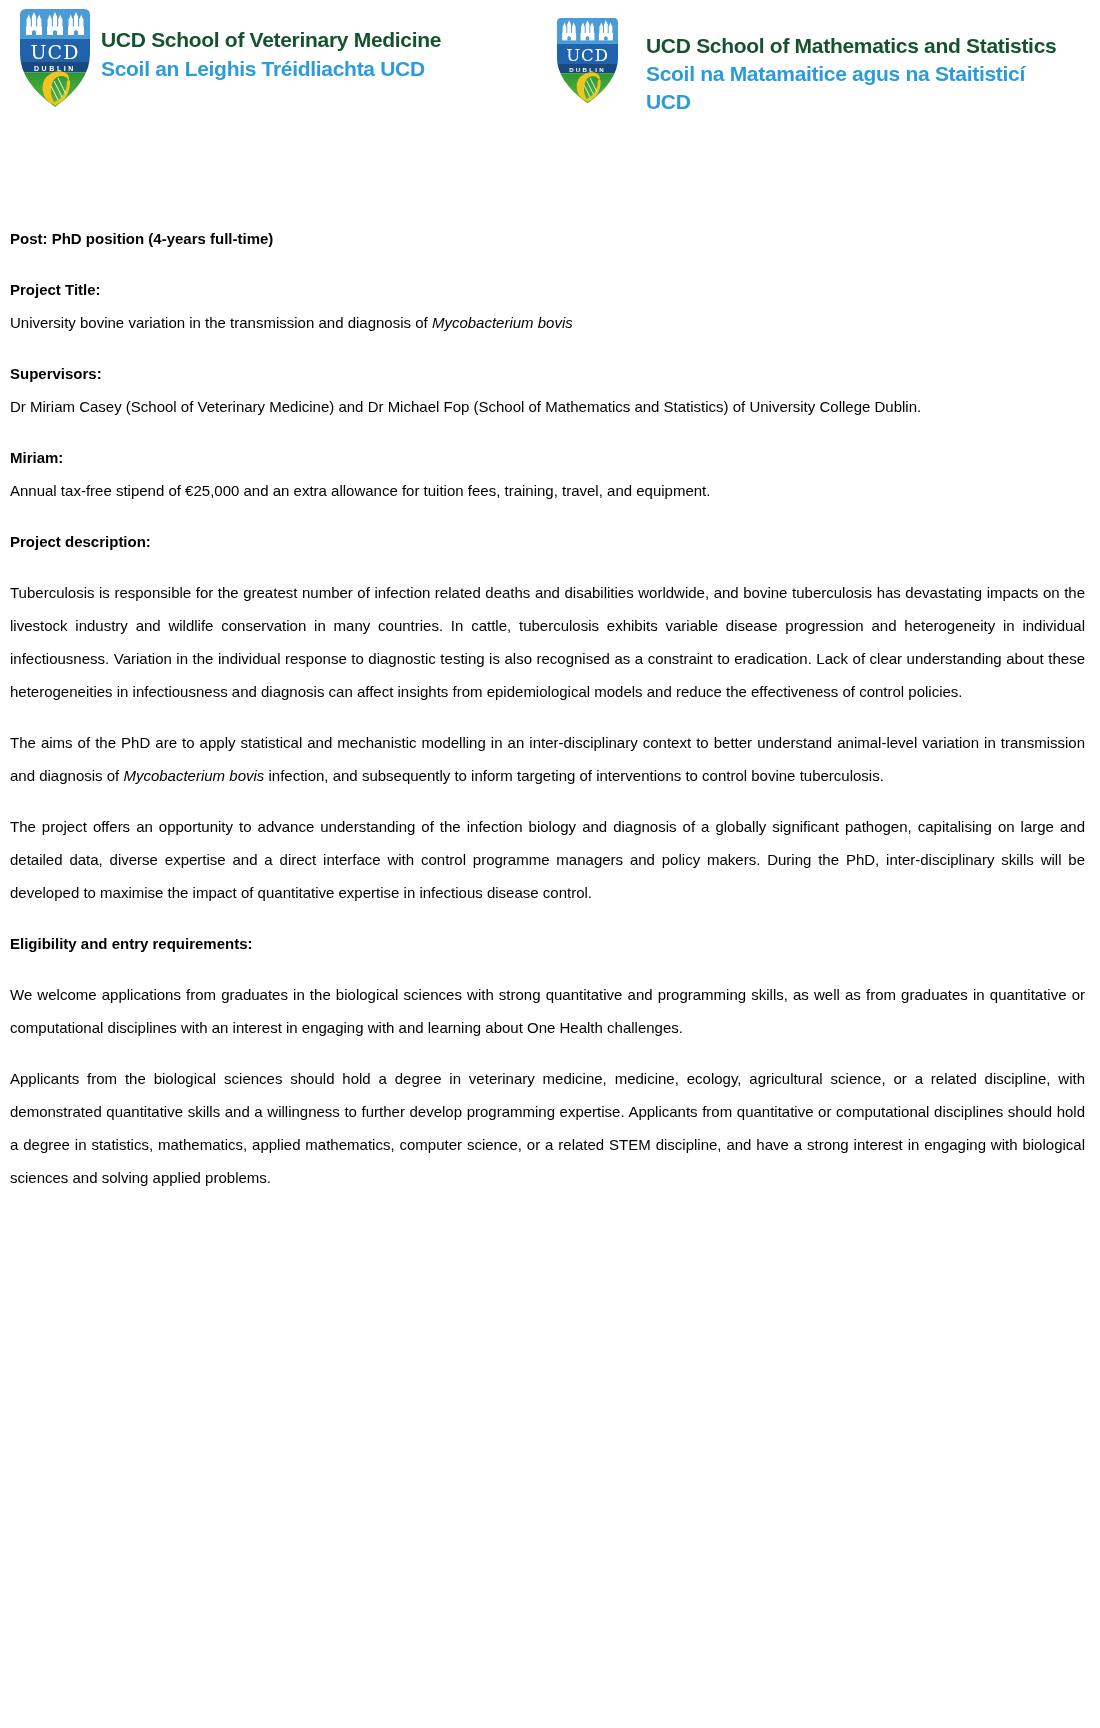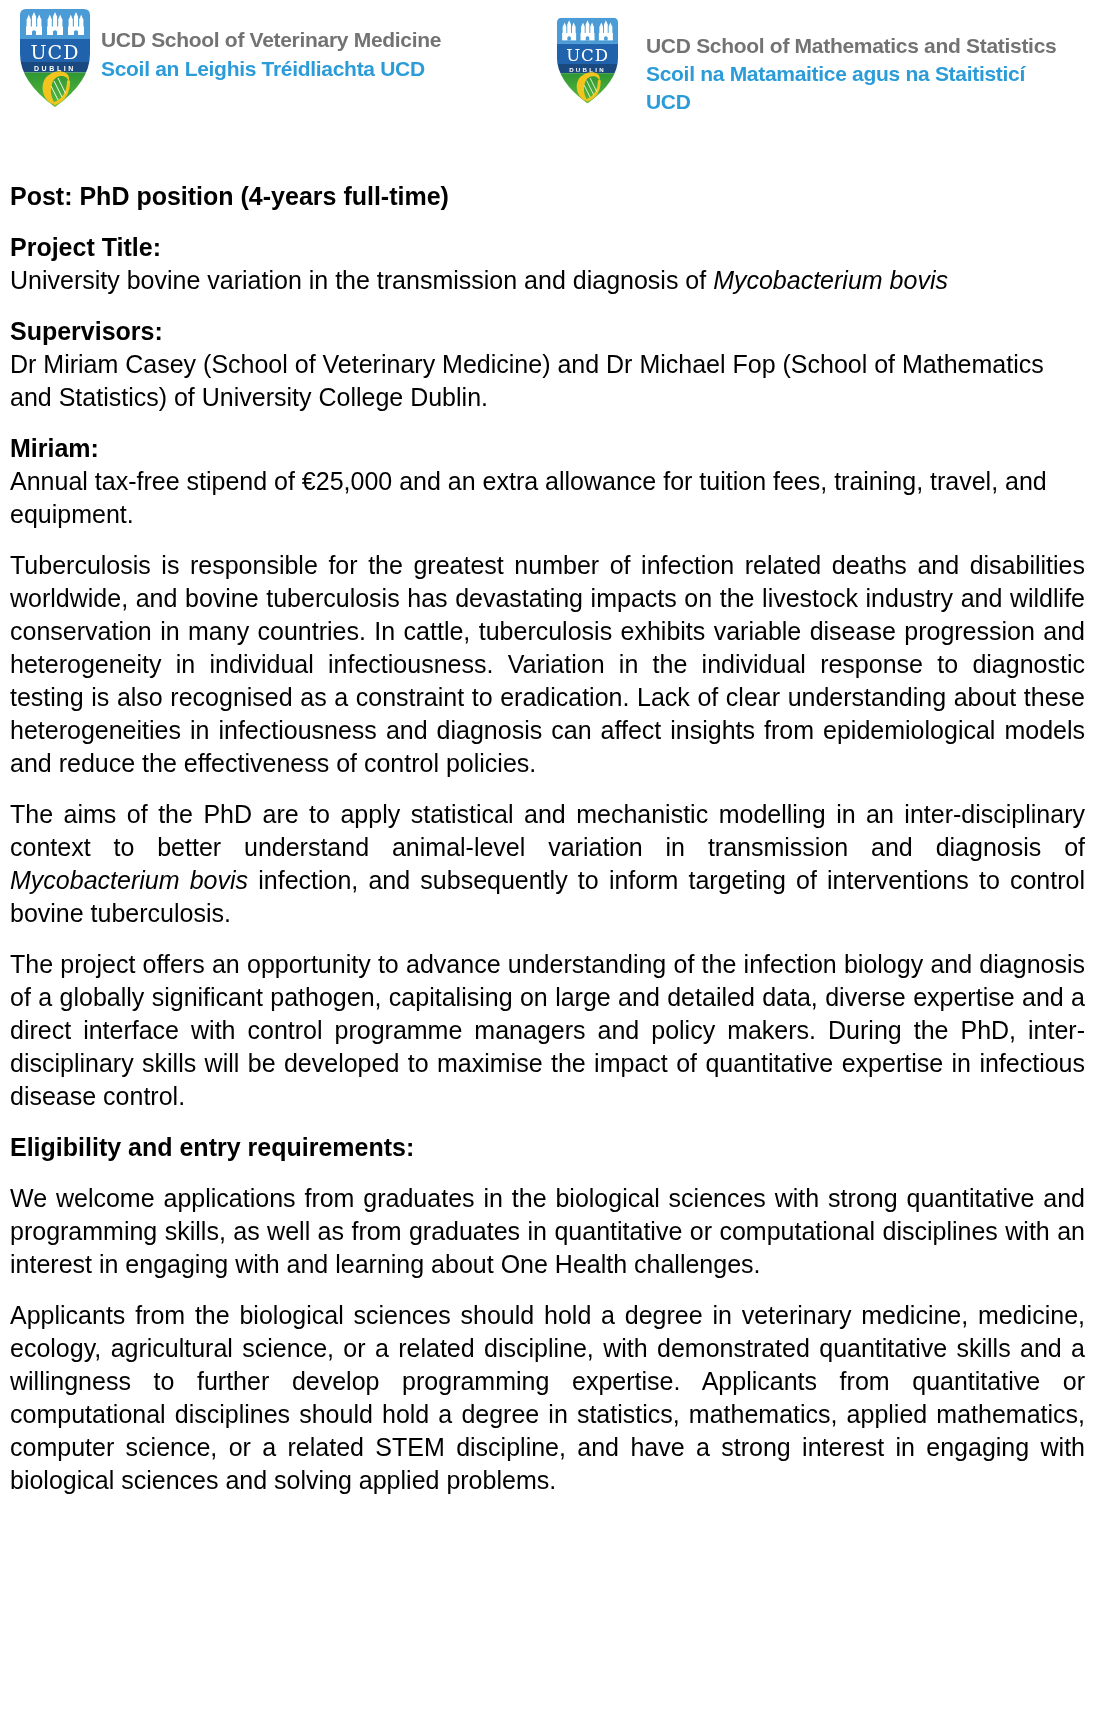--- a/index.html
+++ b/index.html
@@ -13,27 +13,27 @@
   .logo{position:absolute;top:0;display:flex;align-items:flex-start;}
   .logo-vet{left:19px;}
   .logo-math{left:556px;}
   .crest{flex:0 0 auto;}
   .crest-vet{width:72px;height:100px;margin-top:8px;}
   .crest-math{width:63px;height:97px;margin-top:12px;}
   .logo-text{display:flex;flex-direction:column;white-space:nowrap;}
   .logo-text-vet{margin-left:10px;padding-top:26px;}
   .logo-text-math{margin-left:27px;padding-top:32px;}
   .logo-line{font-weight:700;font-size:21px;line-height:28.5px;letter-spacing:-0.3px;}
-  .navy{color:#737373;}
+  .navy{color:#14532d;}
   .lblue{color:#2b9cd8;}
   
   .doc{
-    margin-top:68px;
+    margin-top:110px;
     padding:0 15px 0 10px;
-    font-size:25px;line-height:33px;
+    font-size:15px;line-height:33px;
   }
   .block{margin:0 0 18px 0;}
   .block p{margin:0;}
   .h{font-weight:700;}
   .just{text-align:justify;}
   .it{font-style:italic;}
 </style>
 </head>
 <body>
 
@@ -119,20 +119,23 @@
   </div>
 
   <div class="block">
   </div>
 
   <div class="block">
     <p class="h">Miriam:</p>
     <p>Annual tax-free stipend of €25,000 and an extra allowance for tuition fees, training, travel, and equipment.</p>
   </div>
 
+  <div class="block">
+    <p class="h">Project description:</p>
+  </div>
 
   <div class="block">
     <p class="just">Tuberculosis is responsible for the greatest number of infection related deaths and disabilities worldwide, and bovine tuberculosis has devastating impacts on the livestock industry and wildlife conservation in many countries. In cattle, tuberculosis exhibits variable disease progression and heterogeneity in individual infectiousness. Variation in the individual response to diagnostic testing is also recognised as a constraint to eradication. Lack of clear understanding about these heterogeneities in infectiousness and diagnosis can affect insights from epidemiological models and reduce the effectiveness of control policies.</p>
   </div>
 
   <div class="block">
     <p class="just"><span>The aims of the PhD are to apply statistical and mechanistic modelling in an inter-disciplinary context to better understand animal-level variation in transmission and diagnosis of </span><span class="it">Mycobacterium bovis</span><span> infection, and subsequently to inform targeting of interventions to control bovine tuberculosis.</span></p>
   </div>
 
   <div class="block">

